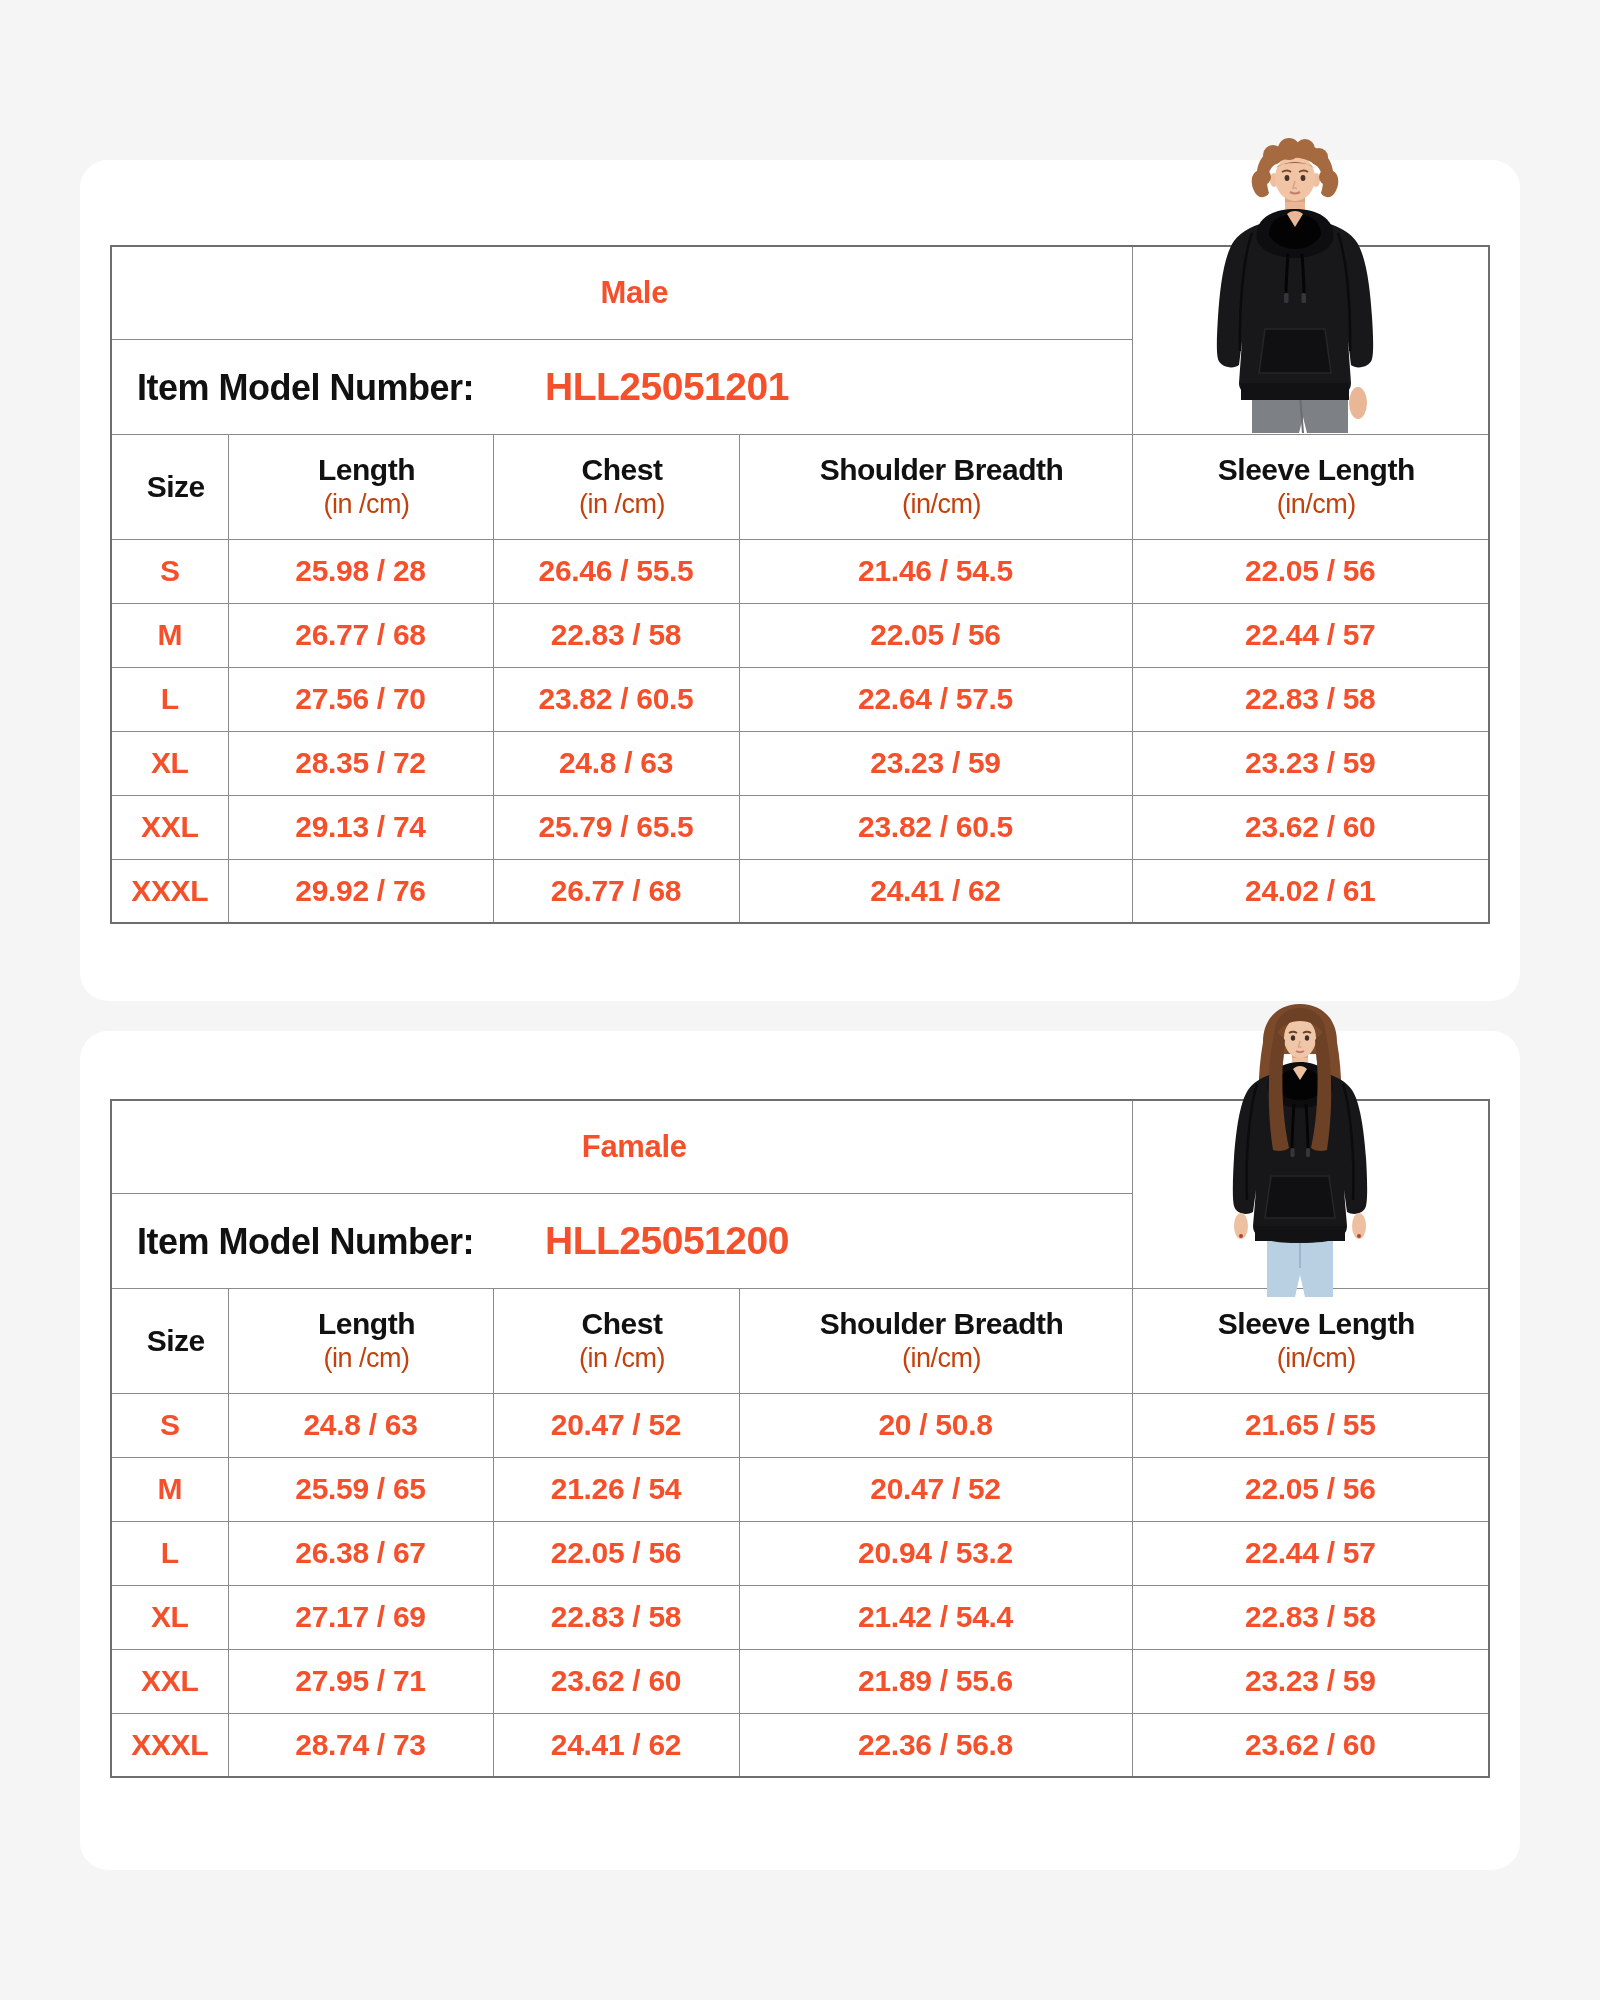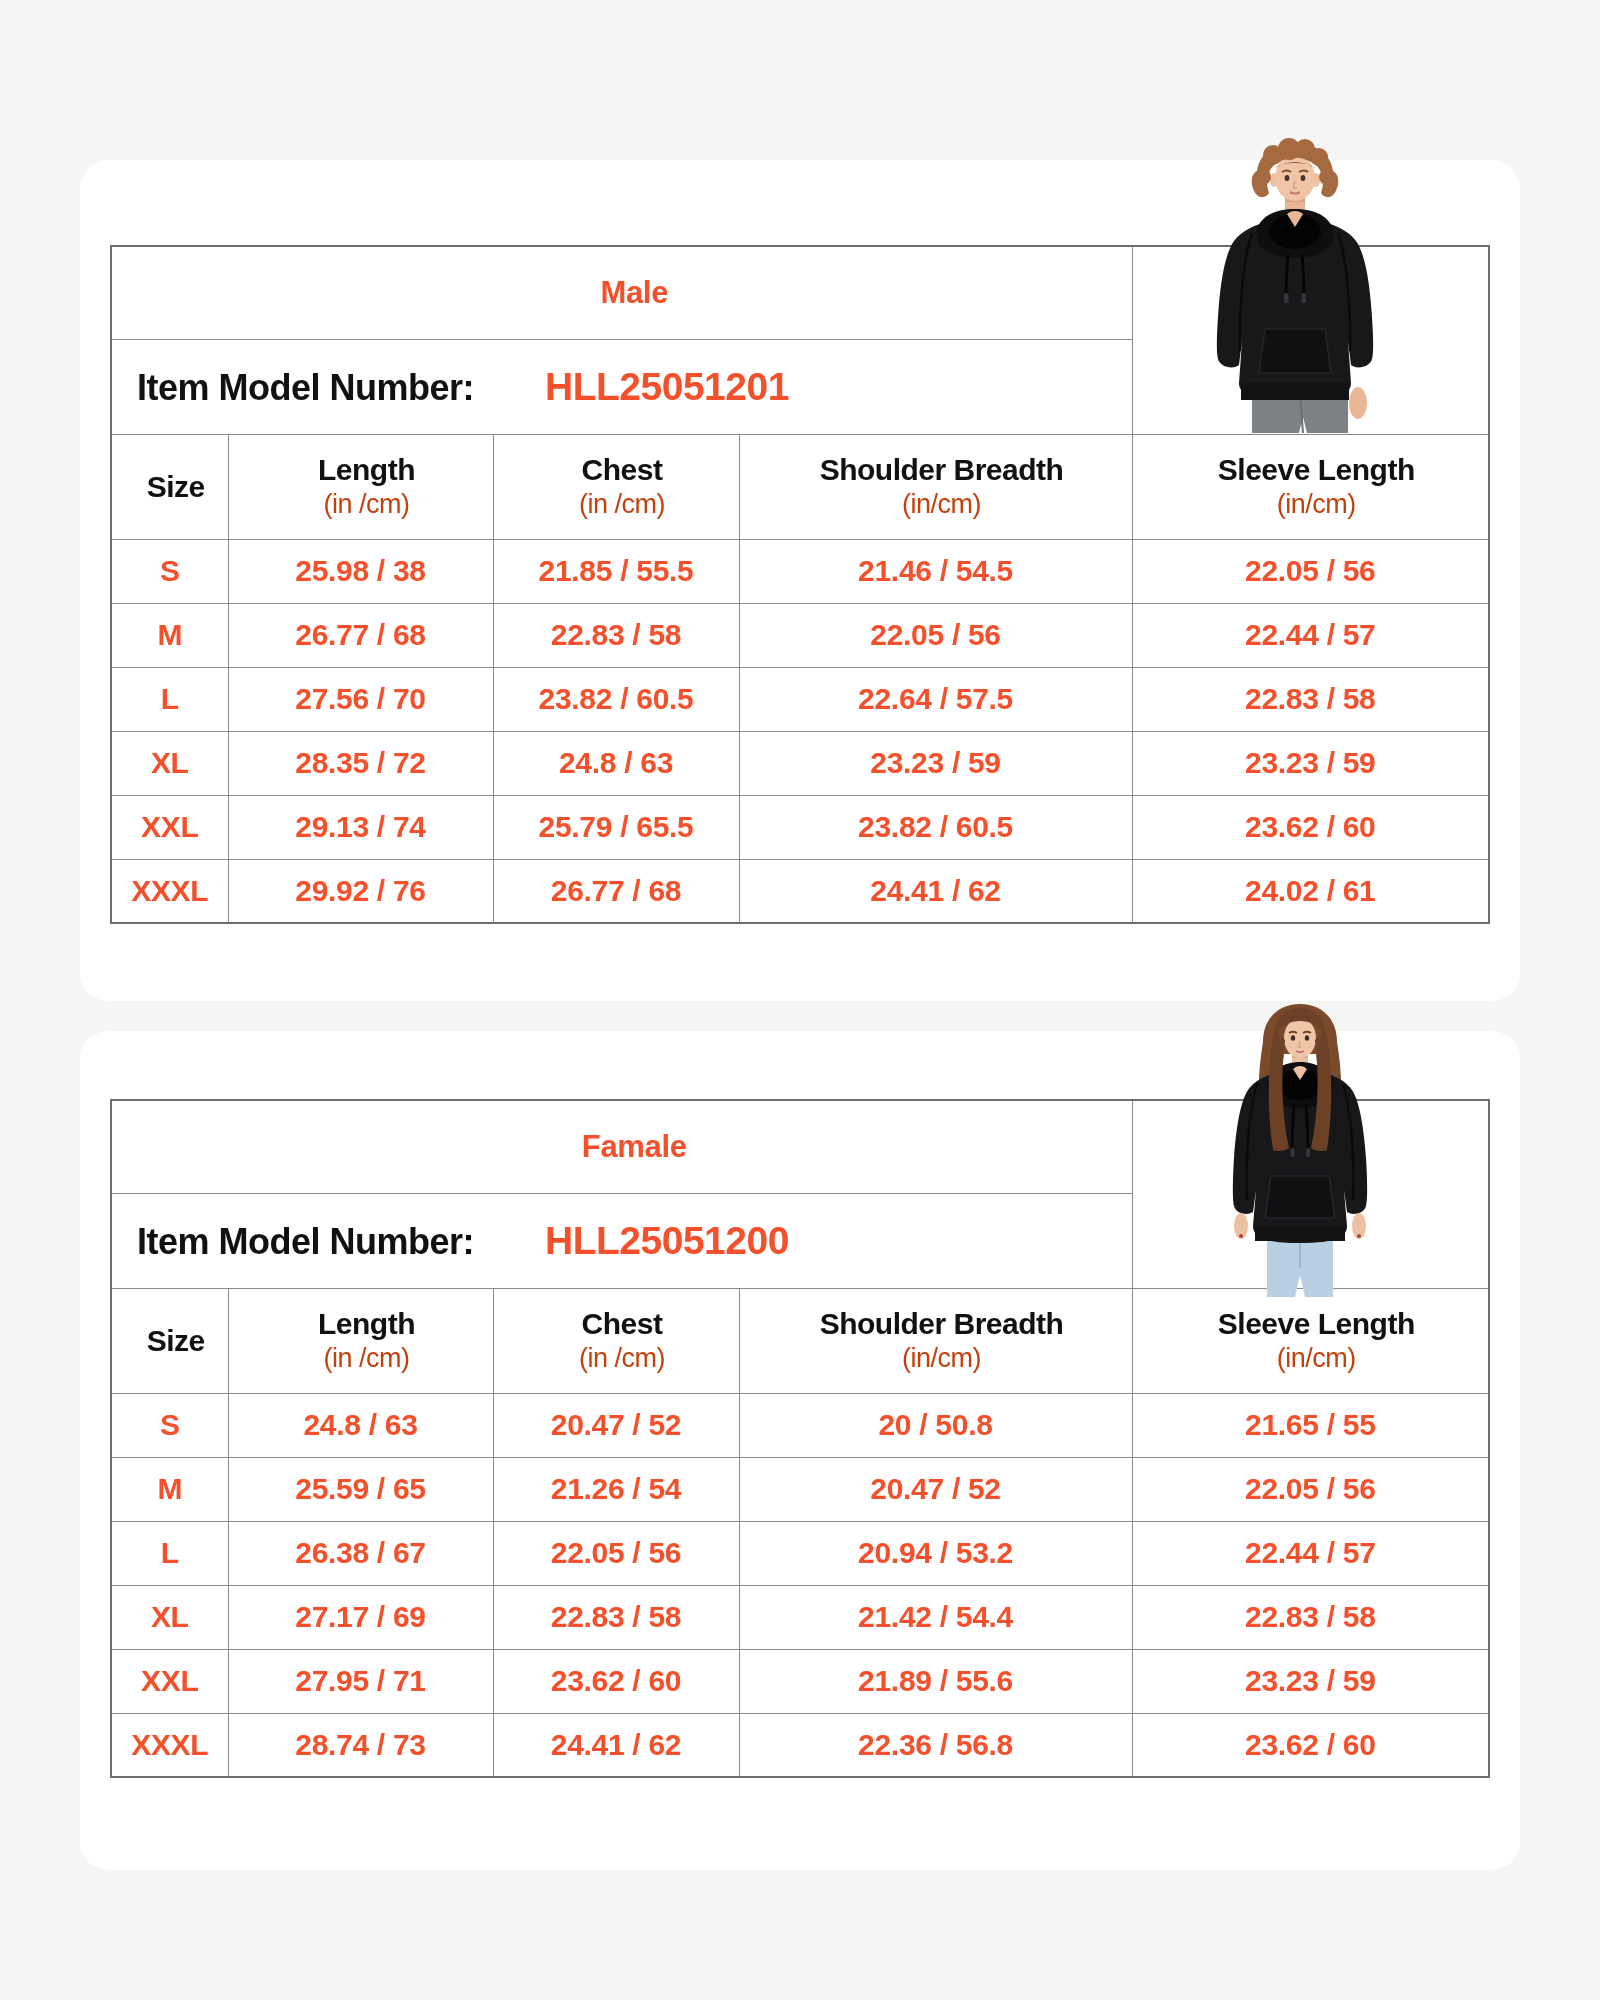--- a/index.html
+++ b/index.html
@@ -116,22 +116,22 @@
               <span class="col-name">Shoulder Breadth</span>
               <span class="col-unit">(in/cm)</span>
             </th>
         <th>
               <span class="col-name">Sleeve Length</span>
               <span class="col-unit">(in/cm)</span>
             </th>
       </tr>
       <tr class="data-row">
         <th>S</th>
-        <td>25.98 / 38</td>
-        <td>21.85 / 55.5</td>
+        <td>25.98 / 28</td>
+        <td>26.46 / 55.5</td>
         <td>21.46 / 54.5</td>
         <td>22.05 / 56</td>
       </tr>
       <tr class="data-row">
         <th>M</th>
         <td>26.77 / 68</td>
         <td>22.83 / 58</td>
         <td>22.05 / 56</td>
         <td>22.44 / 57</td>
       </tr>

